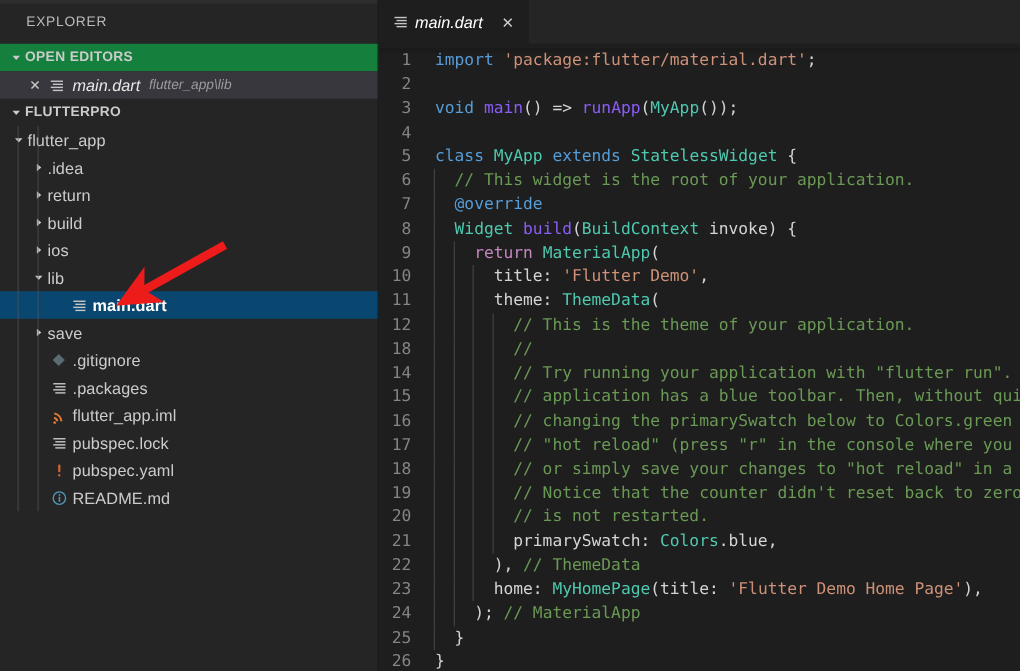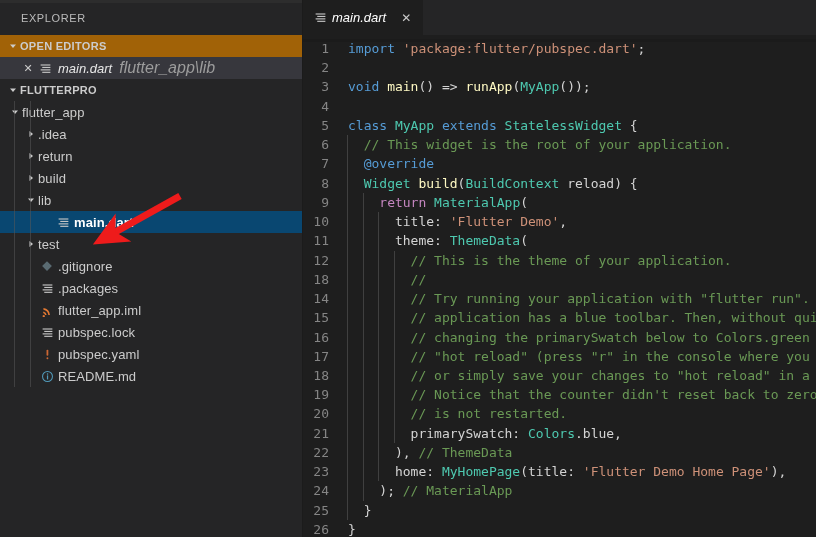--- a/index.html
+++ b/index.html
@@ -32,21 +32,21 @@
   .section-header {
     height: 22px;
     display: flex; align-items: center;
     padding-left: 6px;
     font-size: 11px;
     font-weight: bold;
     letter-spacing: .3px;
     color: #cccccc;
     user-select: none;
   }
-  .section-header.open-editors { background: #a16207; }
+  .section-header.open-editors { background: #15803d; }
   .twisty {
     width: 14px; height: 14px;
     display: inline-flex; align-items: center; justify-content: center;
     flex: 0 0 14px;
     color: #cccccc;
   }
   .twisty svg { display: block; }
 
   .open-editor-row {
     height: 22px;
@@ -55,21 +55,21 @@
     padding-left: 20px;
     font-size: 13px;
     color: #cccccc;
   }
   .oe-close {
     width: 16px; flex: 0 0 16px;
     display: flex; align-items: center; justify-content: center;
     color: #cccccc; font-size: 11px;
   }
   .oe-name { font-style: italic; margin-left: 2px; color: #e7e7e7; }
-  .oe-desc { font-style: italic; margin-left: 7px; font-size: 16px; color: #9c9c9c; }
+  .oe-desc { font-style: italic; margin-left: 7px; font-size: 11px; color: #9c9c9c; }
 
   
   .tree { position: relative; }
   .row {
     height: 22px;
     display: flex; align-items: center;
     font-size: 13px;
     color: #cccccc;
     white-space: nowrap;
     position: relative;
@@ -159,21 +159,21 @@
 
   
   .iguide {
     position: absolute; top: 0; height: 19.24px; width: 1px;
     background: #404040;
   }
 
   
   .t-kw      { color: #569cd6; }
   .t-ctrl    { color: #c586c0; }
-  .t-fn      { color: #fef9c3; }
+  .t-fn      { color: #8b5cf6; }
   .t-type    { color: #4ec9b0; }
   .t-str     { color: #ce9178; }
   .t-com     { color: #6a9955; }
   .t-plain   { color: #d4d4d4; }
   .t-ann     { color: #569cd6; }
 
   
   .hscroll-hint {
     position: absolute; left: 0; right: 0; top: 0; height: 3px;
     background: #1b1b1b;
@@ -270,20 +270,29 @@
             <svg width="10" height="10" viewBox="0 0 10 10">
               <path d="M3.5 2 L3.5 8 L7 5 Z" fill="#cccccc"></path>
             </svg>
           </span>
           <span class="label">build</span>
         </div>
         <div class="row">
           <div class="indentbox" style="width: 24px;"></div>
           <span class="arrow">
             <svg width="10" height="10" viewBox="0 0 10 10">
+              <path d="M3.5 2 L3.5 8 L7 5 Z" fill="#cccccc"></path>
+            </svg>
+          </span>
+          <span class="label">ios</span>
+        </div>
+        <div class="row">
+          <div class="indentbox" style="width: 24px;"></div>
+          <span class="arrow">
+            <svg width="10" height="10" viewBox="0 0 10 10">
               <path d="M2 3.5 L8 3.5 L5 7 Z" fill="#cccccc"></path>
             </svg>
           </span>
           <span class="label">lib</span>
         </div>
         <div class="row selected">
           <div class="indentbox" style="width: 40px;"></div>
           <span class="arrow"></span>
           <span class="ficon">
             <svg width="13" height="13" viewBox="0 0 16 16">
@@ -295,21 +304,21 @@
           </span>
           <span class="label">main.dart</span>
         </div>
         <div class="row">
           <div class="indentbox" style="width: 24px;"></div>
           <span class="arrow">
             <svg width="10" height="10" viewBox="0 0 10 10">
               <path d="M3.5 2 L3.5 8 L7 5 Z" fill="#cccccc"></path>
             </svg>
           </span>
-          <span class="label">test</span>
+          <span class="label">save</span>
         </div>
         <div class="row">
           <div class="indentbox" style="width: 24px;"></div>
           <span class="arrow"></span>
           <span class="ficon">
             <svg width="12" height="12" viewBox="0 0 16 16">
               <path d="M8 1.5 L14.5 8 L8 14.5 L1.5 8 Z" fill="#5a6b72"></path>
             </svg>
           </span>
           <span class="label">.gitignore</span>
@@ -397,28 +406,28 @@
         <span class="tab-close">✕</span>
       </div>
       <div class="tab-filler"></div>
     </div>
 
     <div class="editor-top-strip"></div>
 
     <div class="code-wrap">
       <div class="hscroll-hint"></div>
       <div class="code-scroll" id="code-lines">
-          <div class="codeline"><div class="ln">1</div><div class="codetext"><span class="t-kw">import</span><span class="t-plain"> </span><span class="t-str">'package:flutter/pubspec.dart'</span><span class="t-plain">;</span></div></div>
+          <div class="codeline"><div class="ln">1</div><div class="codetext"><span class="t-kw">import</span><span class="t-plain"> </span><span class="t-str">'package:flutter/material.dart'</span><span class="t-plain">;</span></div></div>
           <div class="codeline"><div class="ln">2</div><div class="codetext"></div></div>
           <div class="codeline"><div class="ln">3</div><div class="codetext"><span class="t-kw">void</span><span class="t-plain"> </span><span class="t-fn">main</span><span class="t-plain">() =&gt; </span><span class="t-fn">runApp</span><span class="t-plain">(</span><span class="t-type">MyApp</span><span class="t-plain">());</span></div></div>
           <div class="codeline"><div class="ln">4</div><div class="codetext"></div></div>
           <div class="codeline"><div class="ln">5</div><div class="codetext"><span class="t-kw">class</span><span class="t-plain"> </span><span class="t-type">MyApp</span><span class="t-plain"> </span><span class="t-kw">extends</span><span class="t-plain"> </span><span class="t-type">StatelessWidget</span><span class="t-plain"> {</span></div></div>
           <div class="codeline"><div class="ln">6</div><div class="codetext"><span class="iguide" style="left: 0px;"></span><span class="t-com">  // This widget is the root of your application.</span></div></div>
           <div class="codeline"><div class="ln">7</div><div class="codetext"><span class="iguide" style="left: 0px;"></span><span class="t-plain">  </span><span class="t-ann">@override</span></div></div>
-          <div class="codeline"><div class="ln">8</div><div class="codetext"><span class="iguide" style="left: 0px;"></span><span class="t-plain">  </span><span class="t-type">Widget</span><span class="t-plain"> </span><span class="t-fn">build</span><span class="t-plain">(</span><span class="t-type">BuildContext</span><span class="t-plain"> reload) {</span></div></div>
+          <div class="codeline"><div class="ln">8</div><div class="codetext"><span class="iguide" style="left: 0px;"></span><span class="t-plain">  </span><span class="t-type">Widget</span><span class="t-plain"> </span><span class="t-fn">build</span><span class="t-plain">(</span><span class="t-type">BuildContext</span><span class="t-plain"> invoke) {</span></div></div>
           <div class="codeline"><div class="ln">9</div><div class="codetext"><span class="iguide" style="left: 0px;"></span><span class="iguide" style="left: 15.64px;"></span><span class="t-plain">    </span><span class="t-ctrl">return</span><span class="t-plain"> </span><span class="t-type">MaterialApp</span><span class="t-plain">(</span></div></div>
           <div class="codeline"><div class="ln">10</div><div class="codetext"><span class="iguide" style="left: 0px;"></span><span class="iguide" style="left: 15.64px;"></span><span class="iguide" style="left: 31.28px;"></span><span class="t-plain">      title: </span><span class="t-str">'Flutter Demo'</span><span class="t-plain">,</span></div></div>
           <div class="codeline"><div class="ln">11</div><div class="codetext"><span class="iguide" style="left: 0px;"></span><span class="iguide" style="left: 15.64px;"></span><span class="iguide" style="left: 31.28px;"></span><span class="t-plain">      theme: </span><span class="t-type">ThemeData</span><span class="t-plain">(</span></div></div>
           <div class="codeline"><div class="ln">12</div><div class="codetext"><span class="iguide" style="left: 0px;"></span><span class="iguide" style="left: 15.64px;"></span><span class="iguide" style="left: 31.28px;"></span><span class="iguide" style="left: 46.92px;"></span><span class="t-com">        // This is the theme of your application.</span></div></div>
           <div class="codeline"><div class="ln">18</div><div class="codetext"><span class="iguide" style="left: 0px;"></span><span class="iguide" style="left: 15.64px;"></span><span class="iguide" style="left: 31.28px;"></span><span class="iguide" style="left: 46.92px;"></span><span class="t-com">        //</span></div></div>
           <div class="codeline"><div class="ln">14</div><div class="codetext"><span class="iguide" style="left: 0px;"></span><span class="iguide" style="left: 15.64px;"></span><span class="iguide" style="left: 31.28px;"></span><span class="iguide" style="left: 46.92px;"></span><span class="t-com">        // Try running your application with "flutter run". You'll see the</span></div></div>
           <div class="codeline"><div class="ln">15</div><div class="codetext"><span class="iguide" style="left: 0px;"></span><span class="iguide" style="left: 15.64px;"></span><span class="iguide" style="left: 31.28px;"></span><span class="iguide" style="left: 46.92px;"></span><span class="t-com">        // application has a blue toolbar. Then, without quitting the app, try</span></div></div>
           <div class="codeline"><div class="ln">16</div><div class="codetext"><span class="iguide" style="left: 0px;"></span><span class="iguide" style="left: 15.64px;"></span><span class="iguide" style="left: 31.28px;"></span><span class="iguide" style="left: 46.92px;"></span><span class="t-com">        // changing the primarySwatch below to Colors.green and then invoke</span></div></div>
           <div class="codeline"><div class="ln">17</div><div class="codetext"><span class="iguide" style="left: 0px;"></span><span class="iguide" style="left: 15.64px;"></span><span class="iguide" style="left: 31.28px;"></span><span class="iguide" style="left: 46.92px;"></span><span class="t-com">        // "hot reload" (press "r" in the console where you ran "flutter run",</span></div></div>
           <div class="codeline"><div class="ln">18</div><div class="codetext"><span class="iguide" style="left: 0px;"></span><span class="iguide" style="left: 15.64px;"></span><span class="iguide" style="left: 31.28px;"></span><span class="iguide" style="left: 46.92px;"></span><span class="t-com">        // or simply save your changes to "hot reload" in a Flutter IDE).</span></div></div>

